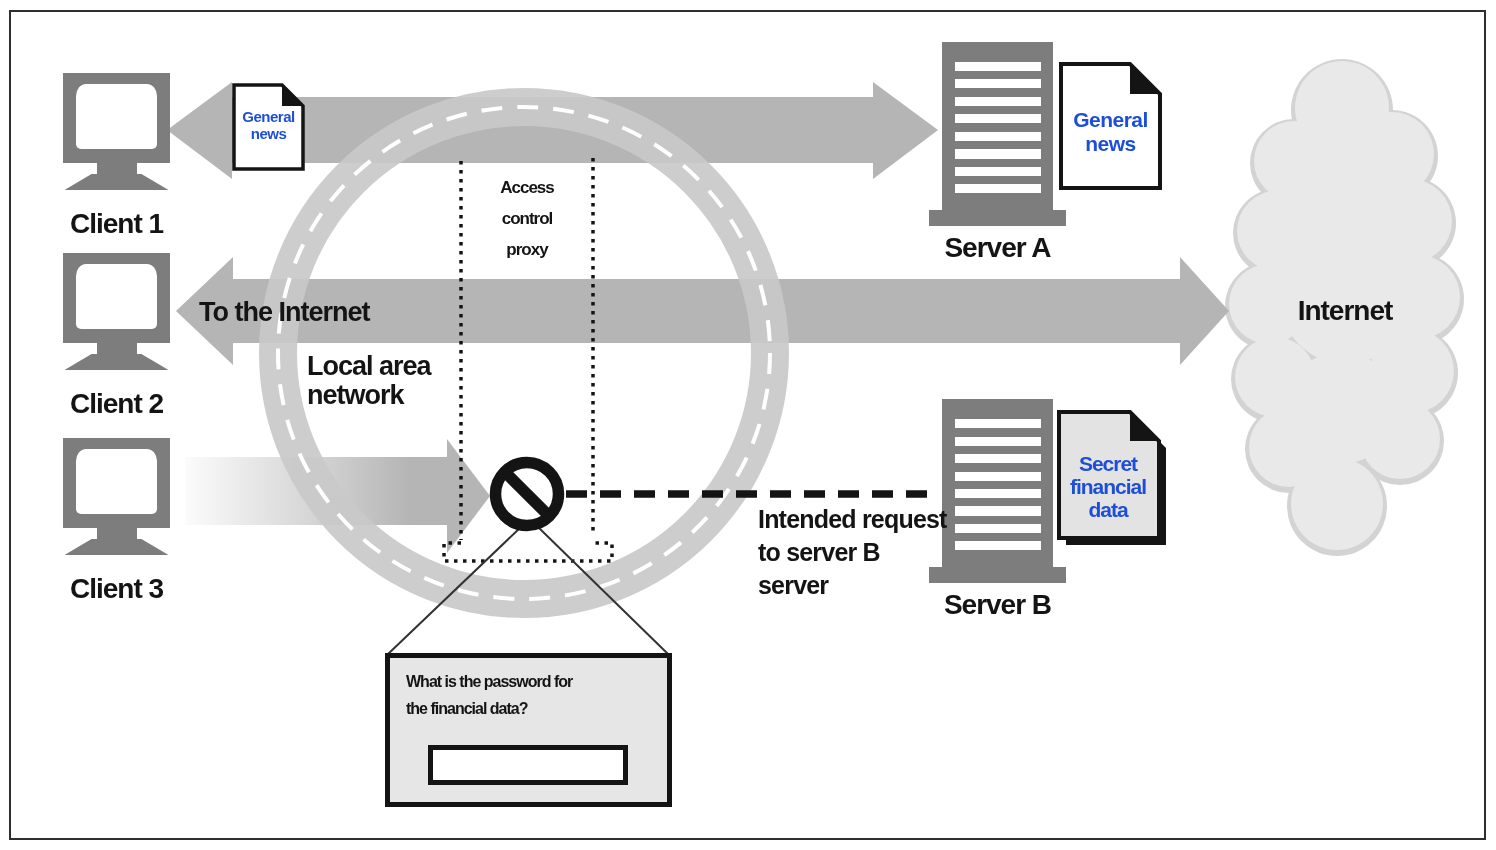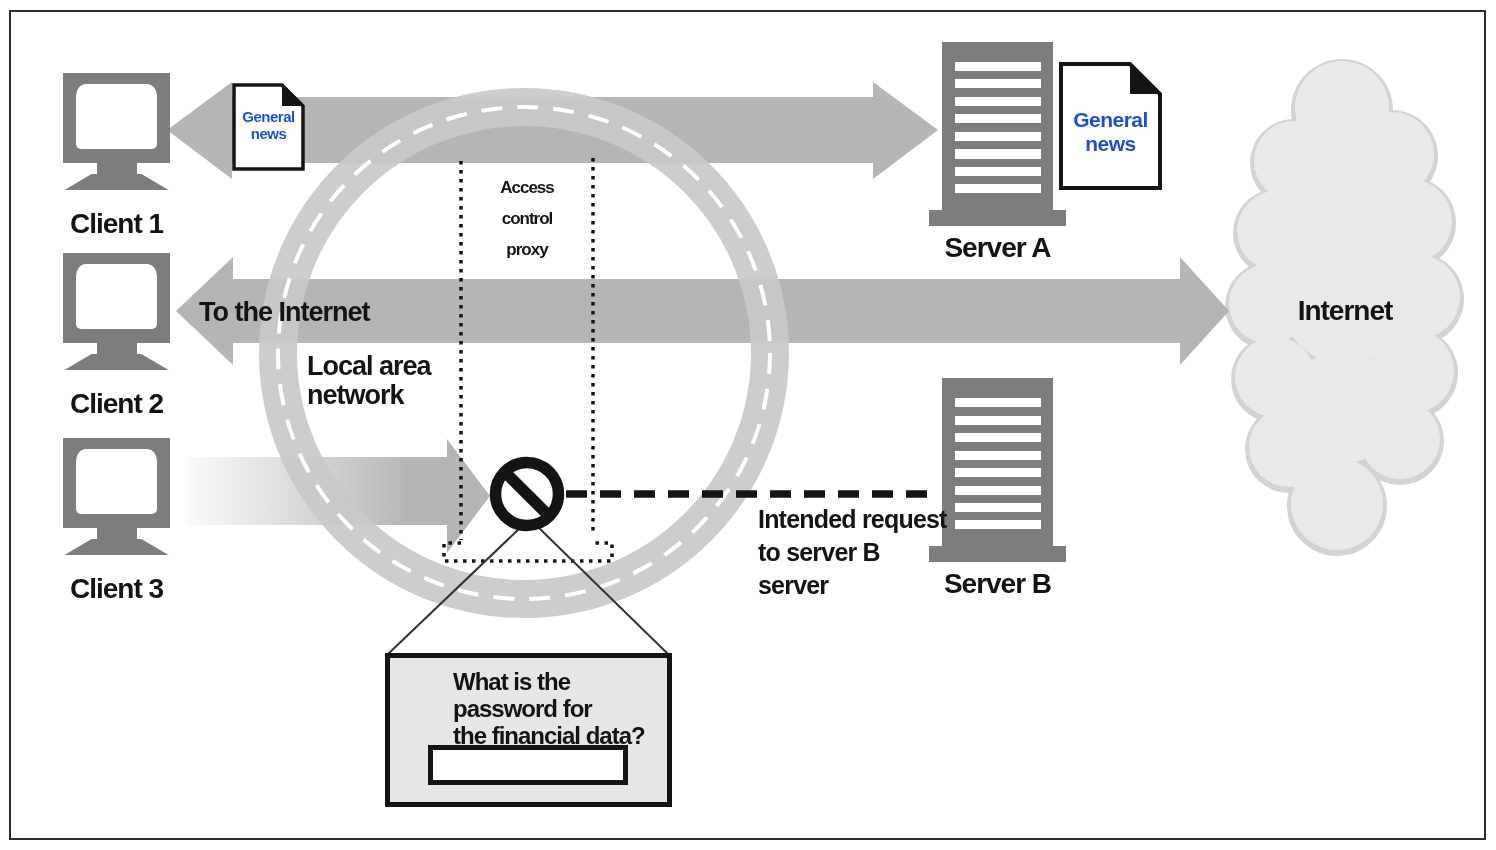--- a/index.html
+++ b/index.html
@@ -27,22 +27,22 @@
   .server .slabel{margin-top:6px;text-align:center;font-size:28px;font-weight:bold;letter-spacing:-1px;}
   
   .doc{position:absolute;}
   .doc .dtext{position:absolute;left:0;right:0;text-align:center;font-weight:bold;color:#1d4ed8;letter-spacing:-0.5px;}
   .doc1 .dtext{top:25px;font-size:15px;line-height:17px;}
   .doc2 .dtext{top:46px;font-size:21px;line-height:24px;}
   .doc3 .dtext{top:42px;font-size:21px;line-height:23px;letter-spacing:-1px;}
   
   #callout{position:absolute;left:385px;top:653px;width:287px;height:154px;background:#e6e6e6;
            border:5px solid #141414;box-sizing:border-box;}
-  #callout .q{position:absolute;left:16px;top:10px;font-size:24px;font-weight:bold;
-              line-height:27px;letter-spacing:-1px;color:#141414;margin-left:47px;}
+  #callout .q{position:absolute;left:16px;top:10px;font-size:16px;font-weight:bold;
+              line-height:27px;letter-spacing:-1px;color:#141414;}
   .pw-input{position:absolute;left:38px;top:87px;width:200px;height:40px;box-sizing:border-box;
             border:5px solid #141414;background:#fff;border-radius:0;font-size:20px;padding:0 8px;}
 </style>
 </head>
 <body>
 
 <div id="stage">
   <div id="frame"></div>
 
   <svg id="art" width="1496" height="850" viewBox="0 0 1496 850">
@@ -143,21 +143,21 @@
     <div class="clabel">Client 3</div>
   </div>
 
   <div class="server" style="left:929px;top:42px;">
     <div class="tower">
         <div class="slats"></div>
       </div>
     <div class="pedestal"></div>
     <div class="slabel">Server A</div>
   </div>
-  <div class="server" style="left:929px;top:378px;">
+  <div class="server" style="left:929px;top:399px;">
     <div class="tower">
         <div class="slats"></div>
       </div>
     <div class="pedestal"></div>
     <div class="slabel">Server B</div>
   </div>
 
   <div class="doc doc1" style="left:232px;top:83px;width:73px;height:88px;">
     <svg width="73" height="88" viewBox="0 0 73 88">
       <path d="M2 2 H50 L71 23 V86 H2 Z" fill="#fff" stroke="#141414" stroke-width="3.5"></path>
@@ -173,20 +173,32 @@
     <svg width="103" height="128" viewBox="0 0 103 128">
       <path d="M2 2 H71 L101 32 V126 H2 Z" fill="#fff" stroke="#141414" stroke-width="4"></path>
       <path d="M71 2 V32 H101 Z" fill="#141414"></path>
     </svg>
     <div class="dtext">
       <span>General</span>
       <span>news</span>
     </div>
   </div>
 
+  <div class="doc doc3" style="left:1057px;top:410px;width:112px;height:142px;">
+    <svg width="112" height="142" viewBox="0 0 112 142">
+      <path d="M9 9 H80 L109 38 V135 H9 Z" fill="#141414"></path>
+      <path d="M2 2 H73 L102 31 V128 H2 Z" fill="#e3e3e3" stroke="#141414" stroke-width="4"></path>
+      <path d="M73 2 V31 H102 Z" fill="#141414"></path>
+    </svg>
+    <div class="dtext" style="right:10px;">
+      <span>Secret</span>
+      <span>financial</span>
+      <span>data</span>
+    </div>
+  </div>
 
   <div class="lbl" style="left:427px;top:172px;width:200px;text-align:center;font-size:17px;line-height:31px;">
     <span>Access</span>
     <span>control</span>
     <span>proxy</span>
   </div>
 
   <div class="lbl" style="left:307px;top:352px;font-size:27px;line-height:29px;">
     <span>Local area</span>
     <span>network</span>

